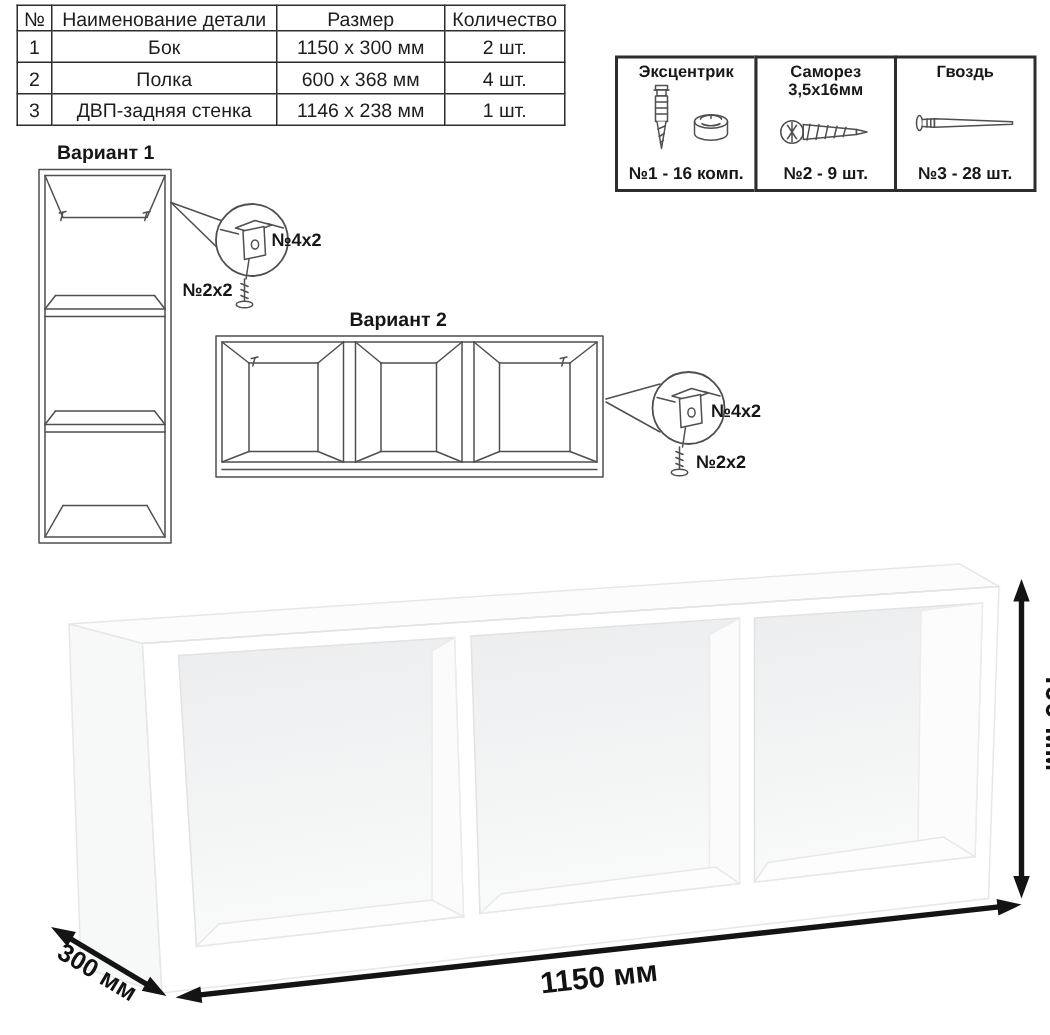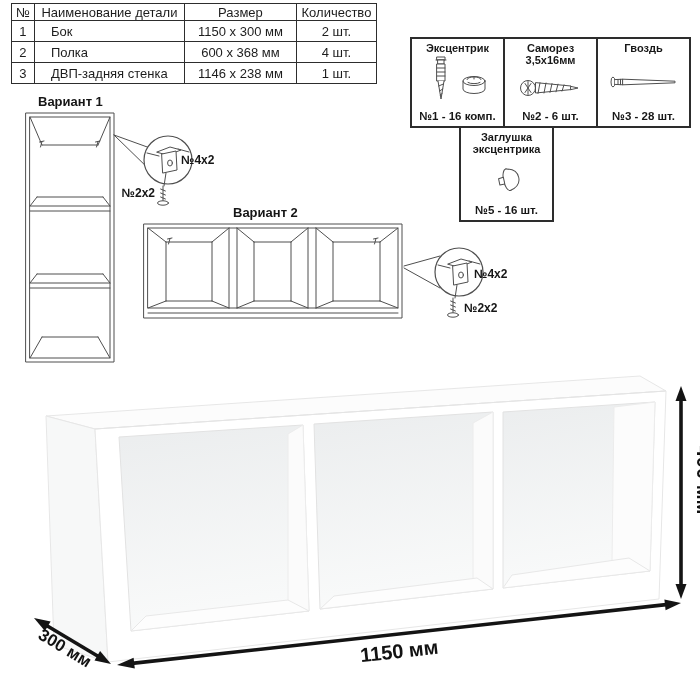--- a/index.html
+++ b/index.html
@@ -4,21 +4,21 @@
 <style>
   html,body{margin:0;padding:0;background:#fff;font-family:"Liberation Sans",sans-serif;}
   #page{position:relative;width:700px;height:690px;background:#ffffff;overflow:hidden;}
   #diagram{position:absolute;left:0;top:0;}
 
   
   table.parts{position:absolute;left:11px;top:3px;border-collapse:collapse;color:#1d1d1d;font-size:13px;z-index:2;background:#fff;}
   table.parts th,table.parts td{border:1.4px solid #2d2d2d;padding:0 4px;white-space:nowrap;}
   table.parts th{height:16px;font-weight:normal;text-align:center;}
   table.parts td{height:20px;text-align:center;}
-  table.parts td.name{text-align:left;padding-left:16px;}
+  table.parts td.name{text-align:center;padding-left:4px;}
 
   
   .hw-row{position:absolute;display:flex;z-index:2;}
   #hw-row1{left:410px;top:37px;}
   #hw-row2{left:459px;top:126px;}
   .hw-cell{width:95px;box-sizing:border-box;border:2px solid #2d2d2d;background:#fff;
            display:flex;flex-direction:column;align-items:center;}
   #hw-row1 .hw-cell{height:91px;}
   #hw-row2 .hw-cell{height:96px;}
   .hw-cell + .hw-cell{margin-left:-2px;}
@@ -115,54 +115,40 @@
             <polygon points="16.5,6 16.5,16 52,12.6 52,9.4" class="artf"></polygon>
             <line x1="21" y1="5.8" x2="19" y2="16.4"></line>
               <line x1="27" y1="6" x2="25" y2="16"></line>
             <line x1="33" y1="6.6" x2="31" y2="15.4"></line>
               <line x1="39" y1="7.2" x2="37" y2="14.8"></line>
             <line x1="45" y1="7.9" x2="43" y2="14.1"></line>
             <polygon points="52,9.4 59,11 52,12.6" class="artf"></polygon>
           </g>
         </svg>
       </div>
-      <div class="hw-qty">№2 - 6 шт.</div>
+      <div class="hw-qty">№2 - 9 шт.</div>
     </div>
     <div class="hw-cell">
       <div class="hw-title">Гвоздь</div>
       <div class="hw-icon">
         <svg width="70" height="16">
           <g class="art">
             <ellipse cx="4" cy="8" rx="2" ry="5" class="artf"></ellipse>
             <path d="M6,5.6 L14,5.2 L14,10.8 L6,10.4" class="artf"></path>
             <line x1="9" y1="5.4" x2="9" y2="10.6"></line>
               <line x1="11.5" y1="5.3" x2="11.5" y2="10.7"></line>
             <polygon points="14,5.2 66,7.2 66,8.8 14,10.8" class="artf"></polygon>
           </g>
         </svg>
       </div>
       <div class="hw-qty">№3 - 28 шт.</div>
     </div>
   </div>
 
   <div id="hw-row2" class="hw-row">
-    <div class="hw-cell">
-      <div class="hw-title">Заглушка</div>
-      <div class="hw-sub">эксцентрика</div>
-      <div class="hw-icon">
-        <svg width="40" height="34">
-          <g class="art" transform="rotate(-12 20 17)">
-            <ellipse cx="21" cy="17" rx="4.5" ry="11" class="artf"></ellipse>
-            <path d="M21,6 C28.5,7.5 32,11.5 32,17 C32,22.5 28.5,26.5 21,28" class="artf"></path>
-            <polygon points="12,14 17,13.5 17,20.5 12,20.5" class="artf"></polygon>
-          </g>
-        </svg>
-      </div>
-      <div class="hw-qty">№5 - 16 шт.</div>
-    </div>
   </div>
 
   <svg id="diagram" width="700" height="690">
     <defs>
       <linearGradient id="gBack" x1="0" y1="0" x2="0.15" y2="1">
         <stop offset="0" stop-color="#ebedee"></stop>
           <stop offset="1" stop-color="#f9fafa"></stop>
       </linearGradient>
       <g id="bracket-glyph" class="art">
         <line x1="-21" y1="-7" x2="-9" y2="-4"></line>

